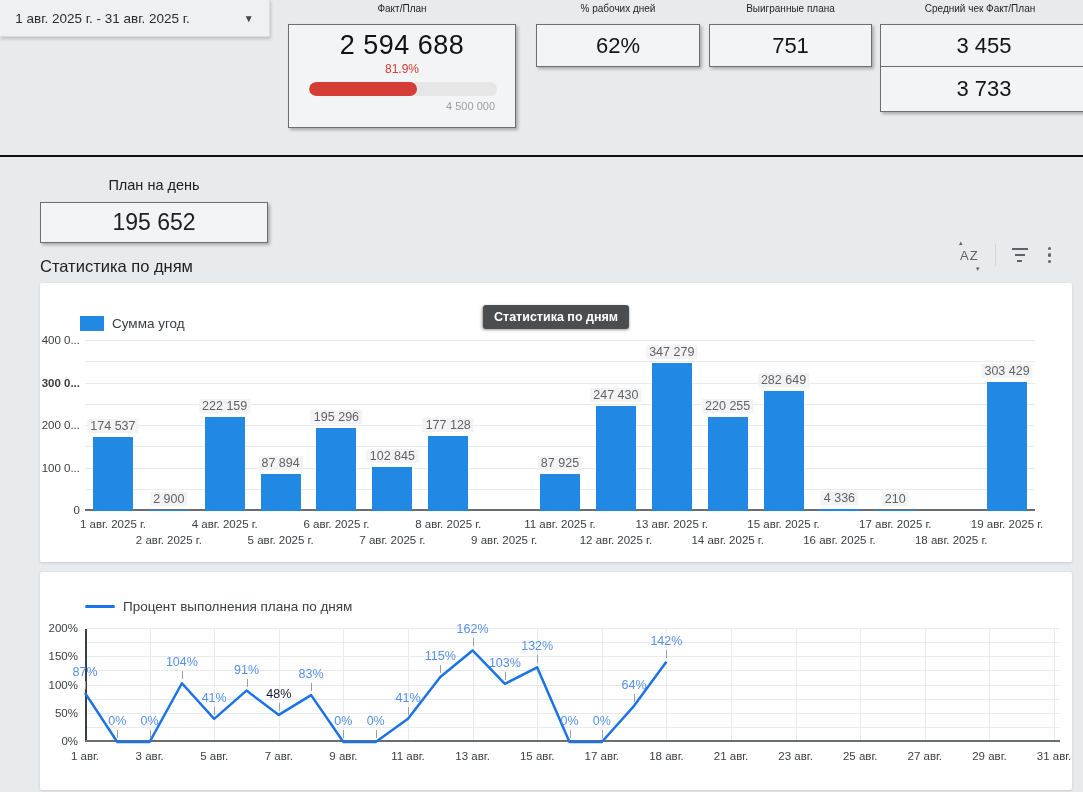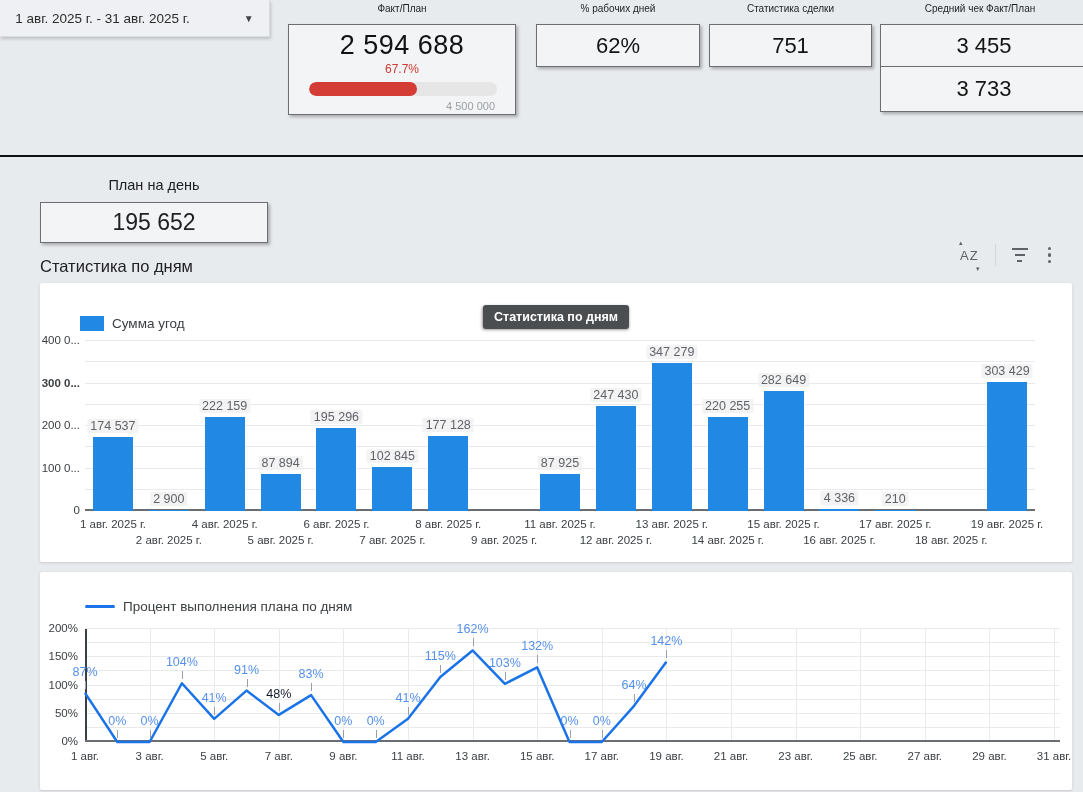--- a/index.html
+++ b/index.html
@@ -24,21 +24,21 @@
 
   .kpi-title { font-size:10px; color:#1f1f1f; text-align:center; top:3px; }
   .kpi-card {
     background:#f3f4f5; border:1px solid #6b6f73;
     box-shadow:2px 2px 3px rgba(0,0,0,.28);
     text-align:center;
   }
   .big-num { font-size:27px; color:#121212; letter-spacing:.5px; }
   .mid-num { font-size:22px; color:#141414; }
 
-  .fp-card { left:288px; top:24px; width:228px; height:91px; }
+  .fp-card { left:288px; top:24px; width:228px; height:104px; }
   .fp-value { margin-top:5px; }
   .fp-pct { font-size:12px; color:#cf3a34; margin-top:1px; }
   .fp-track { position:absolute; left:20px; top:57px; width:188px; height:14px;
               border-radius:7px; background:#e6e6e6; overflow:hidden; }
   .fp-fill { height:100%; border-radius:7px; }
   .fp-target { position:absolute; right:20px; top:75px; font-size:11px; color:#9aa0a6; }
 
   .divider { left:0; top:155px; width:1083px; height:2px; background:#101010; }
 
   
@@ -104,33 +104,33 @@
 <body>
 
 <div class="abs date-control">
   <span>1 авг. 2025 г. - 31 авг. 2025 г.</span>
   <span class="date-caret">▼</span>
 </div>
 
 <div class="abs kpi-title" style="left:288px;width:228px;">Факт/План</div>
 <div class="abs kpi-card fp-card">
   <div class="big-num fp-value">2 594 688</div>
-  <div class="fp-pct" style="color: rgb(207, 58, 52);">67.7%</div>
+  <div class="fp-pct" style="color: rgb(207, 58, 52);">81.9%</div>
   <div class="fp-track">
     <div class="fp-fill" id="fp-fill" style="width: 57.7%; background: rgb(212, 60, 54);"></div>
   </div>
   <div class="fp-target">4 500 000</div>
 </div>
 
 <div class="abs kpi-title" style="left:536px;width:164px;">% рабочих дней</div>
 <div class="abs kpi-card" style="left:536px;top:24px;width:164px;height:43px;line-height:41px;">
   <span class="mid-num">62%</span>
 </div>
 
-<div class="abs kpi-title" style="left:709px;width:163px;">Статистика сделки</div>
+<div class="abs kpi-title" style="left:709px;width:163px;">Выигранные плана</div>
 <div class="abs kpi-card" style="left:709px;top:24px;width:163px;height:43px;line-height:41px;">
   <span class="mid-num">751</span>
 </div>
 
 <div class="abs kpi-title" style="left:880px;width:200px;">Средний чек Факт/План</div>
 <div class="abs kpi-card" style="left:880px;top:24px;width:208px;height:43px;line-height:41px;">
   <span class="mid-num">3 455</span>
 </div>
 <div class="abs kpi-card" style="left:880px;top:66px;width:208px;height:46px;line-height:44px;">
   <span class="mid-num">3 733</span>
@@ -346,21 +346,21 @@
       <div class="pt-label" style="left: 581.4px; top: 4.77px; color: rgb(85, 145, 234);">142%</div>
       <div class="line-xlabel" style="left: 0px; top: 121px;">1 авг.</div>
       <div class="line-xlabel" style="left: 64.6px; top: 121px;">3 авг.</div>
       <div class="line-xlabel" style="left: 129.2px; top: 121px;">5 авг.</div>
       <div class="line-xlabel" style="left: 193.8px; top: 121px;">7 авг.</div>
       <div class="line-xlabel" style="left: 258.4px; top: 121px;">9 авг.</div>
       <div class="line-xlabel" style="left: 323px; top: 121px;">11 авг.</div>
       <div class="line-xlabel" style="left: 387.6px; top: 121px;">13 авг.</div>
       <div class="line-xlabel" style="left: 452.2px; top: 121px;">15 авг.</div>
       <div class="line-xlabel" style="left: 516.8px; top: 121px;">17 авг.</div>
-      <div class="line-xlabel" style="left: 581.4px; top: 121px;">19 авг.</div>
+      <div class="line-xlabel" style="left: 581.4px; top: 121px;">18 авг.</div>
       <div class="line-xlabel" style="left: 646px; top: 121px;">21 авг.</div>
       <div class="line-xlabel" style="left: 710.6px; top: 121px;">23 авг.</div>
       <div class="line-xlabel" style="left: 775.2px; top: 121px;">25 авг.</div>
       <div class="line-xlabel" style="left: 839.8px; top: 121px;">27 авг.</div>
       <div class="line-xlabel" style="left: 904.4px; top: 121px;">29 авг.</div>
       <div class="line-xlabel" style="left: 969px; top: 121px;">31 авг.</div>
     </div>
 </div>
 
 </body></html>

